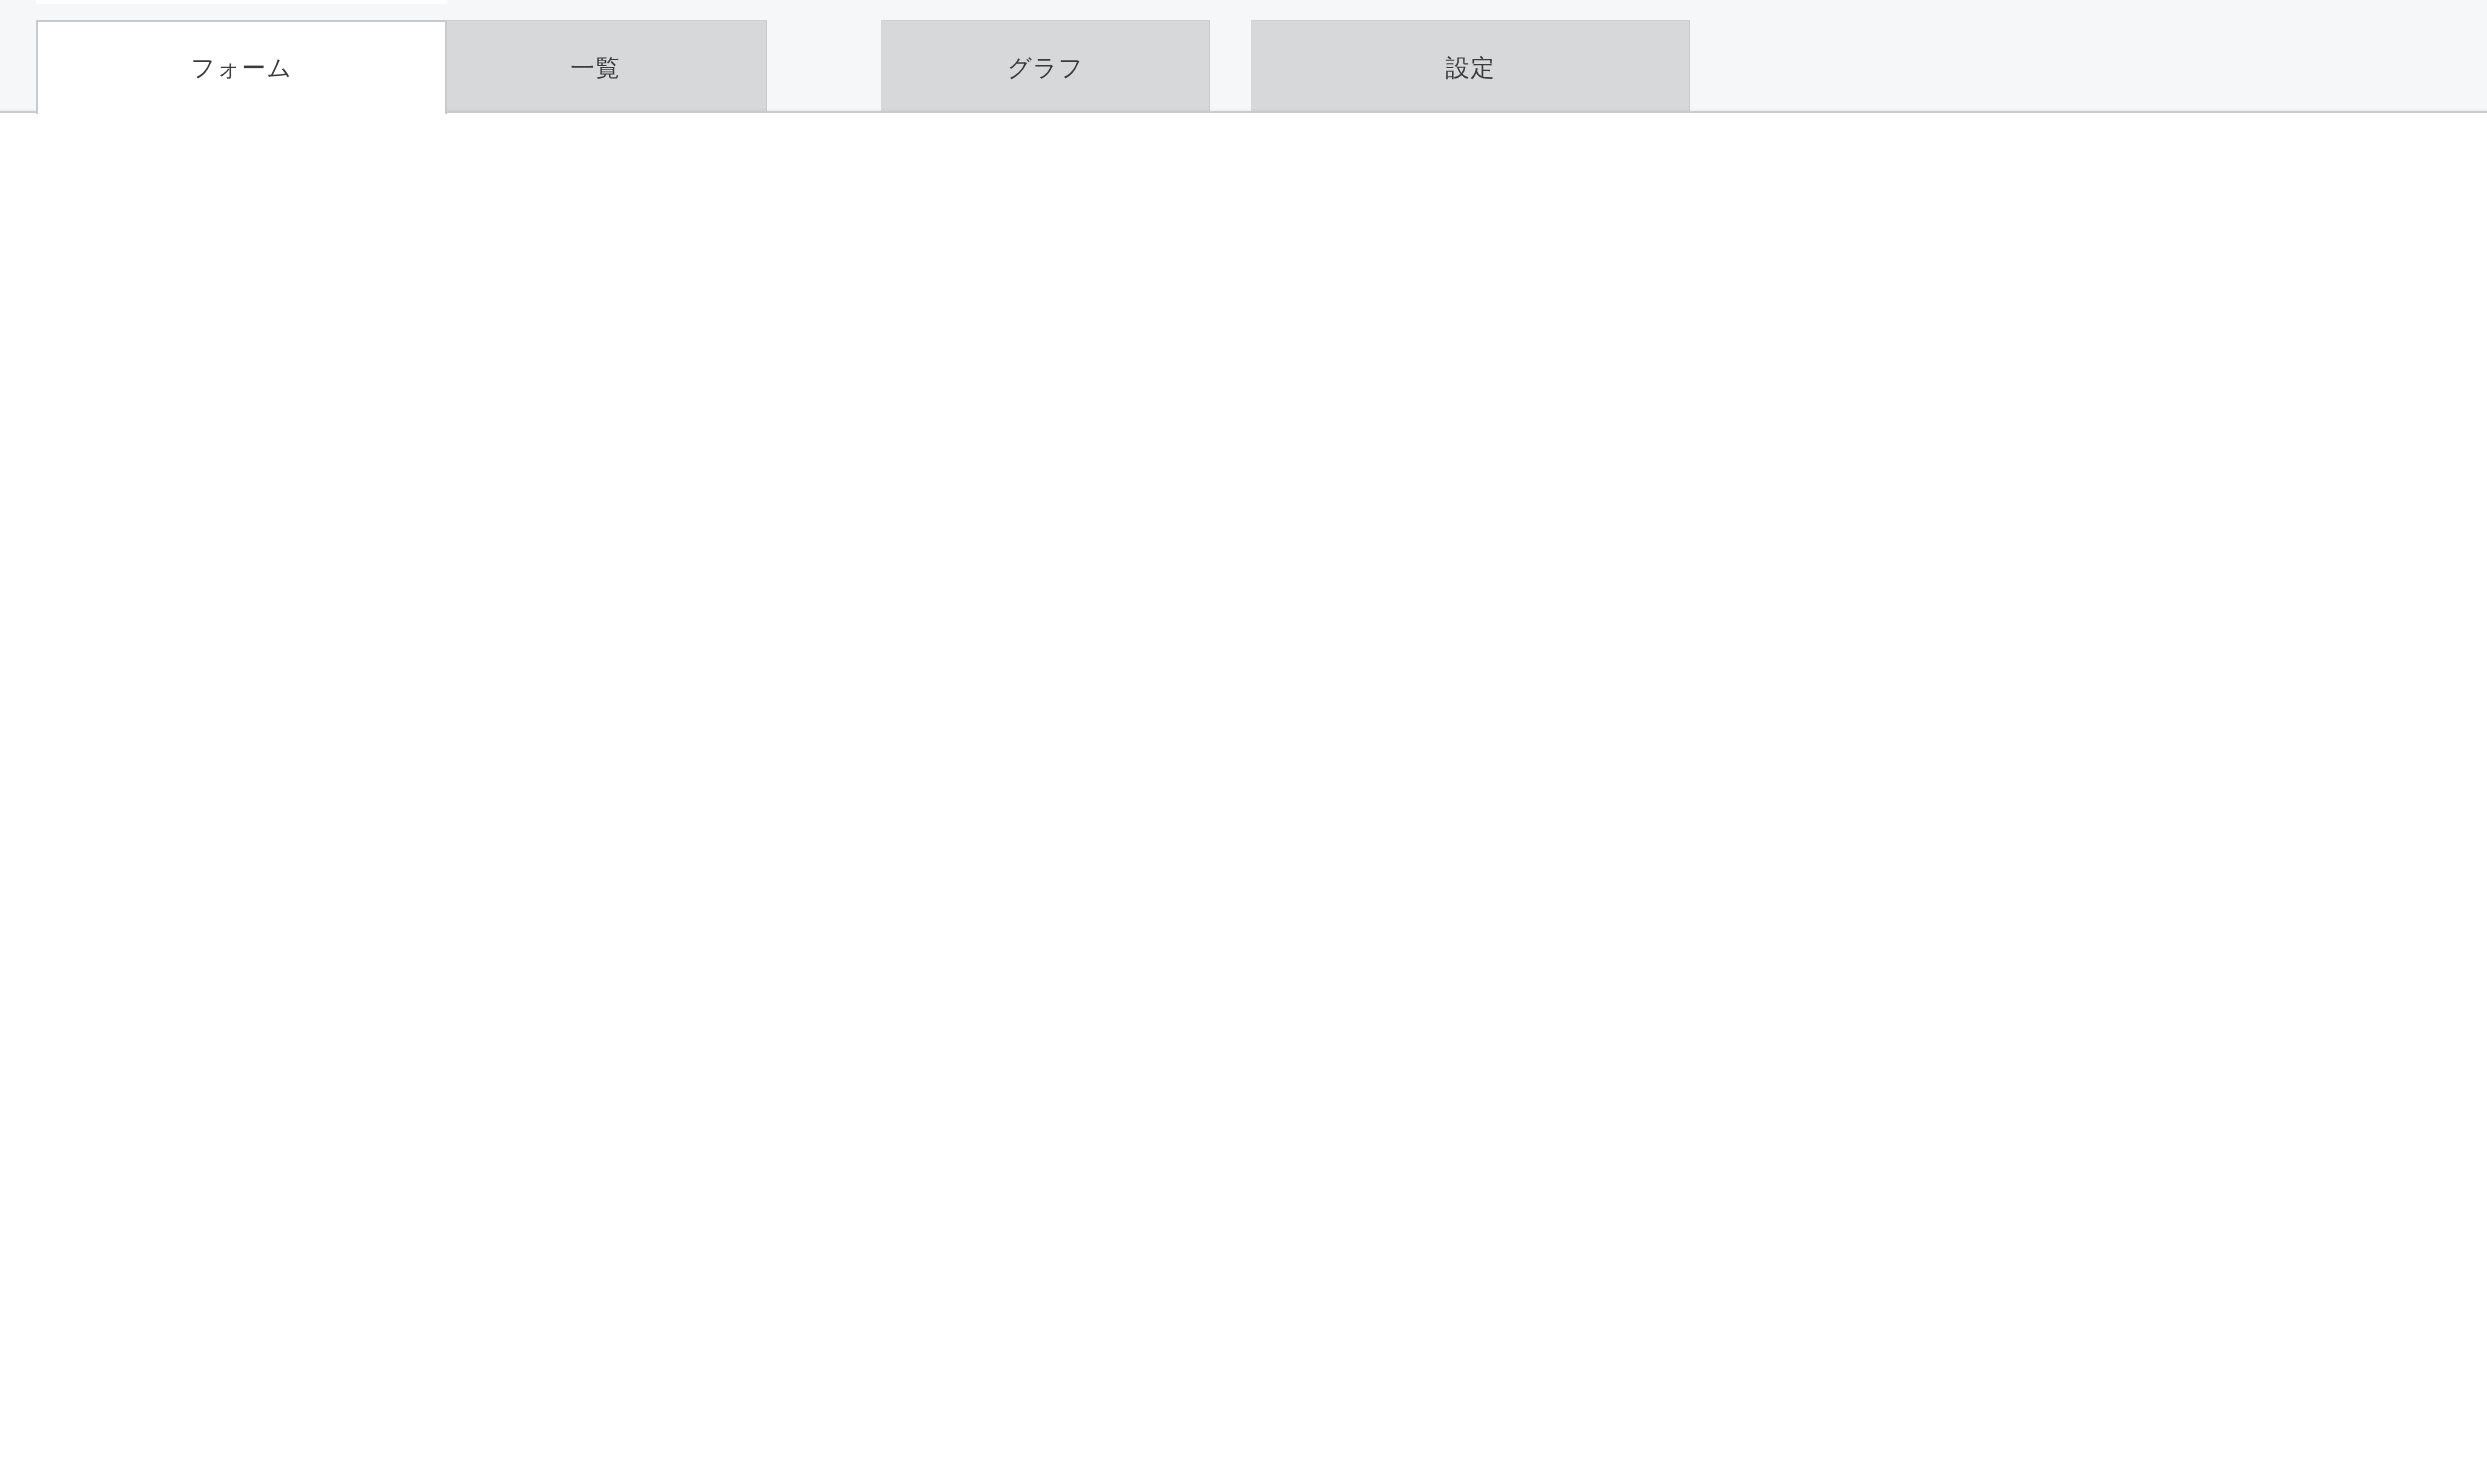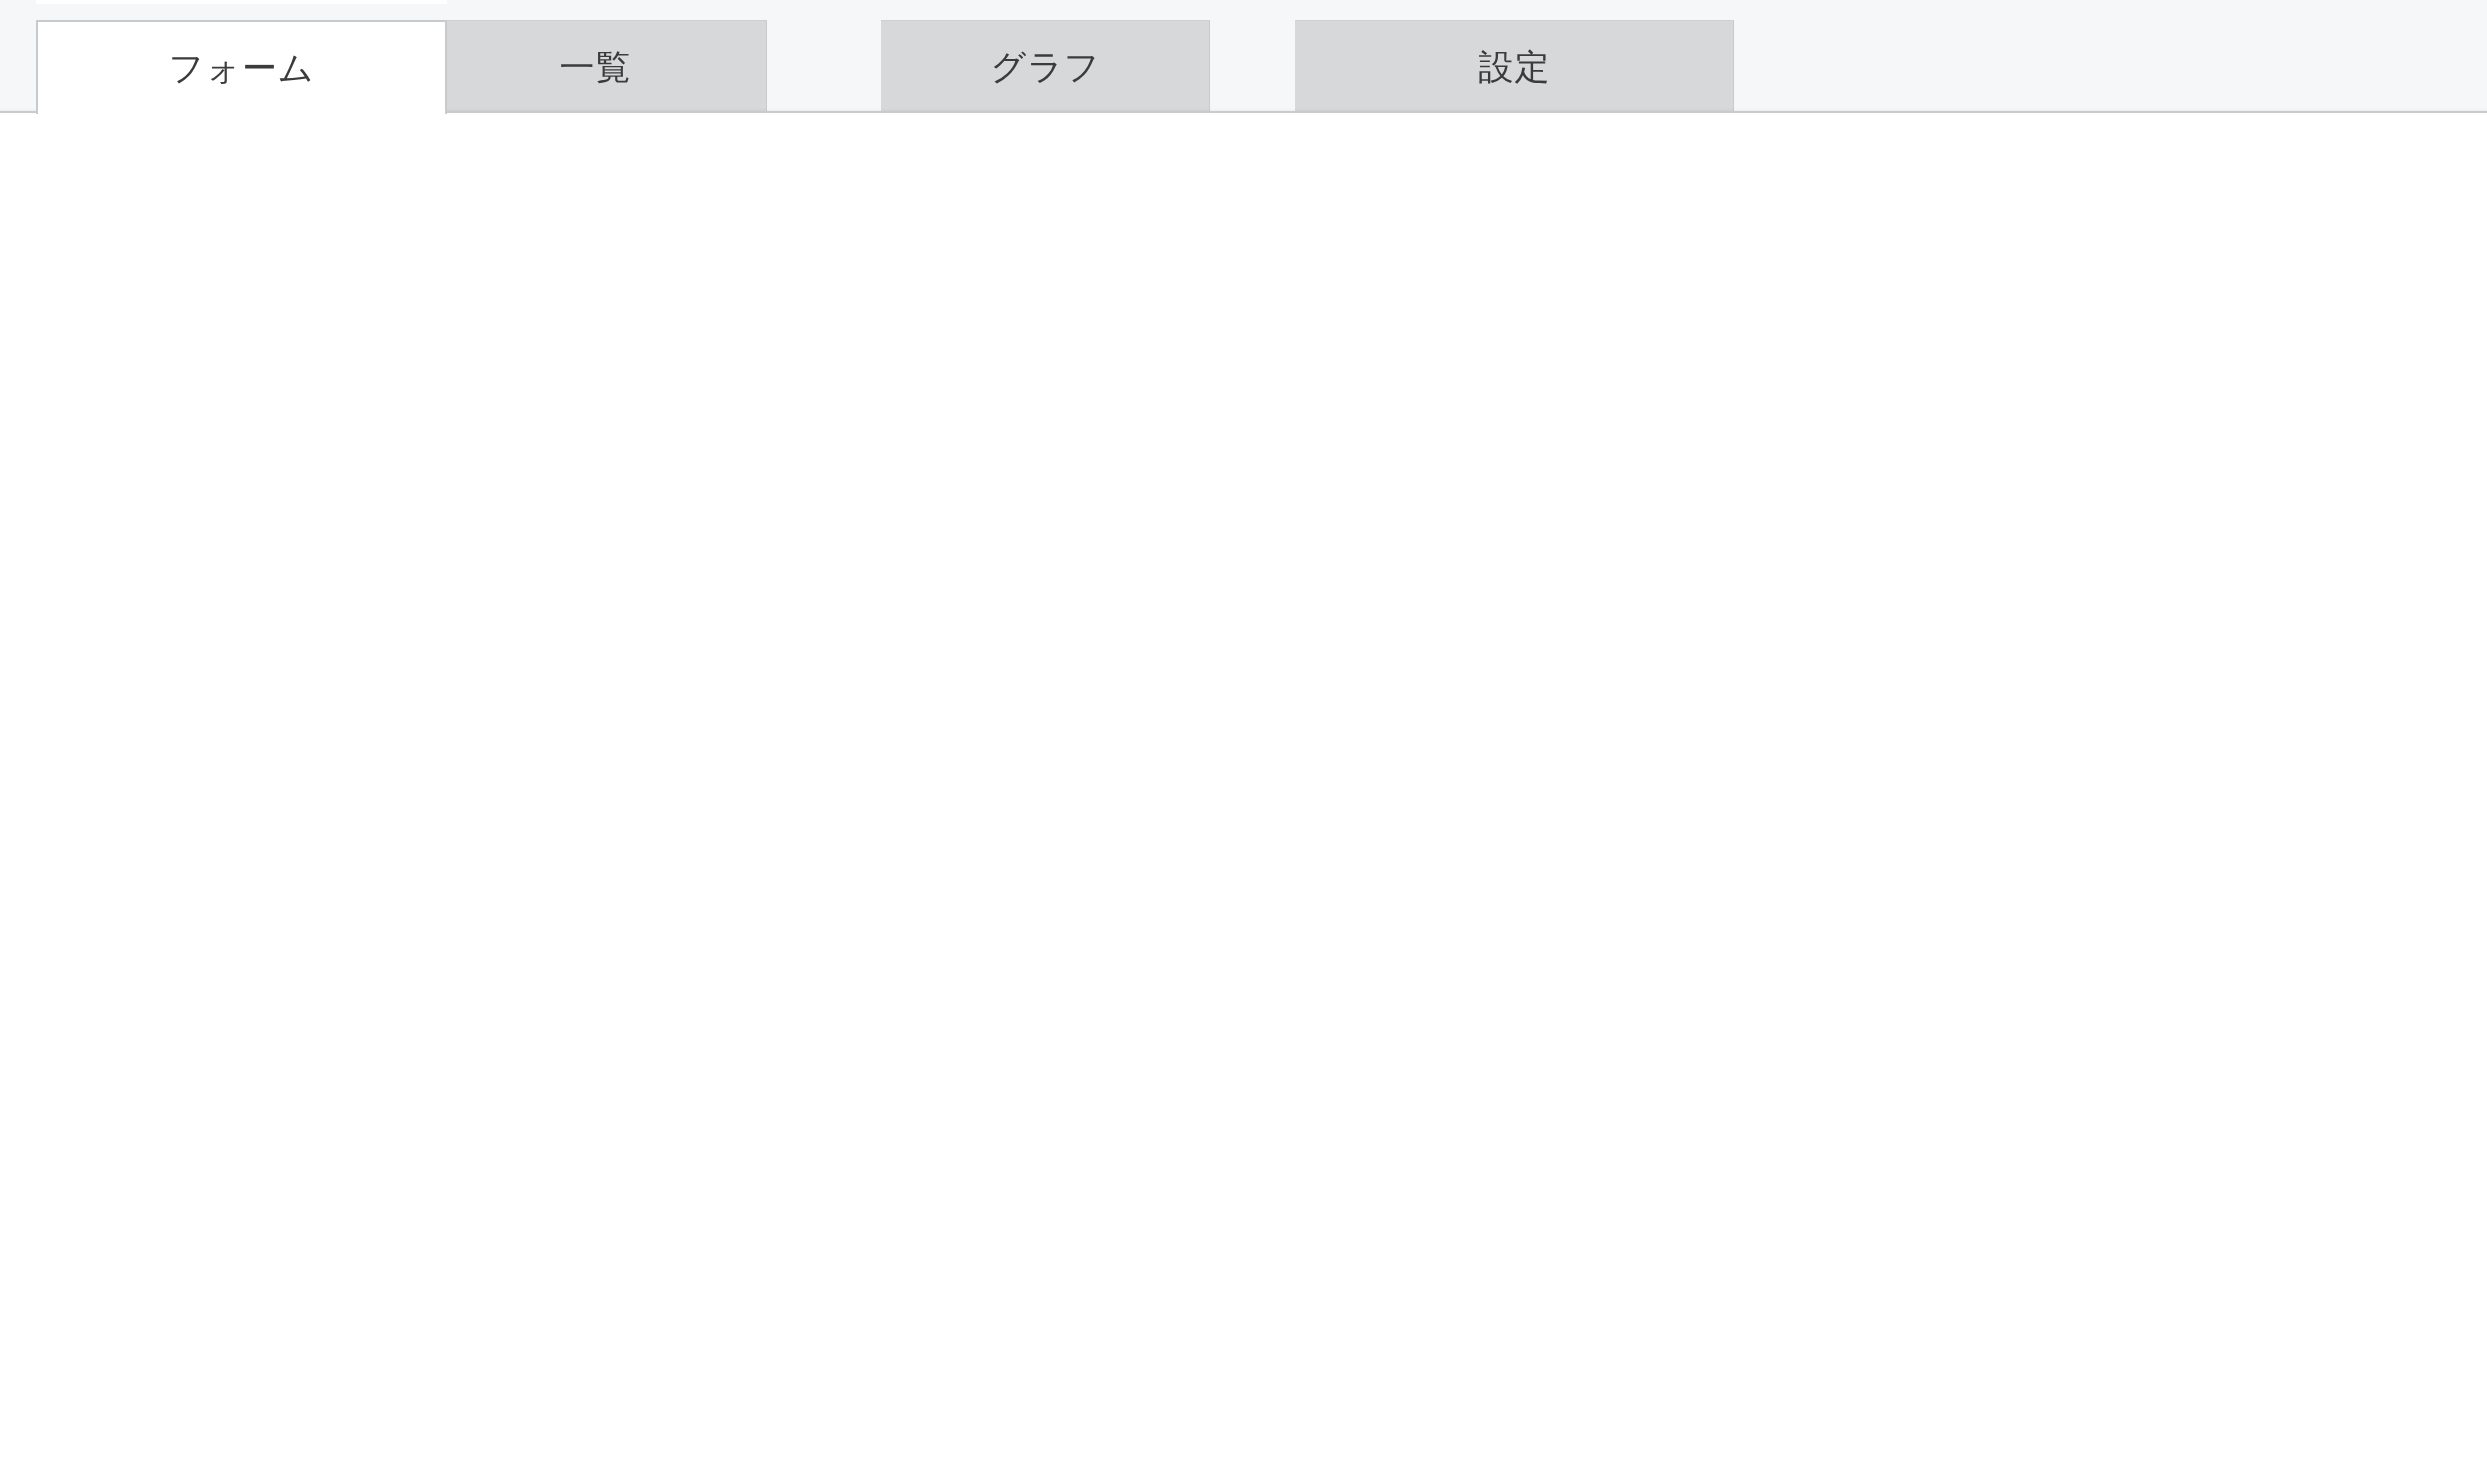--- a/index.html
+++ b/index.html
@@ -12,21 +12,21 @@
 
   
   #tabbar {
     position: absolute; left: 0; top: 0;
     width: 2487px; height: 114px;
     background: #f6f7f9;
   }
   .tab {
     position: absolute; top: 20px; height: 94px;
     display: flex; align-items: center; justify-content: center;
-    font-size: 35px; color: #3b3b3b; letter-spacing: 0.9px;
+    font-size: 24px; color: #3b3b3b; letter-spacing: 0.9px;
     cursor: pointer; user-select: none;
   }
   .tab.active {
     background: #ffffff;
     border-top: 2.8px solid #c8cacb;
     border-left: 2.8px solid #c8cacb;
     border-right: 2.8px solid #c8cacb;
     z-index: 4;
   }
   .tab.inactive {
@@ -161,21 +161,21 @@
 <div id="tabbar">
     <div class="tab active" style="left: 36px; width: 411px;">
       <span>フォーム</span>
     </div>
     <div class="tab inactive" style="left: 424px; width: 343px;">
       <span>一覧</span>
     </div>
     <div class="tab inactive" style="left: 861px; width: 329px; margin-left: 20px;">
       <span>グラフ</span>
     </div>
-    <div class="tab inactive" style="left: 1251px; width: 439px; margin-left: 44px;">
+    <div class="tab inactive" style="left: 1251px; width: 439px;">
       <span>設定</span>
     </div>
   </div>
 
 <div id="sheet"></div>
 <div id="sheet-top-mask"></div>
 
 <div id="palette">
   <div id="save-btn">
     <span>フォームを保存</span>

